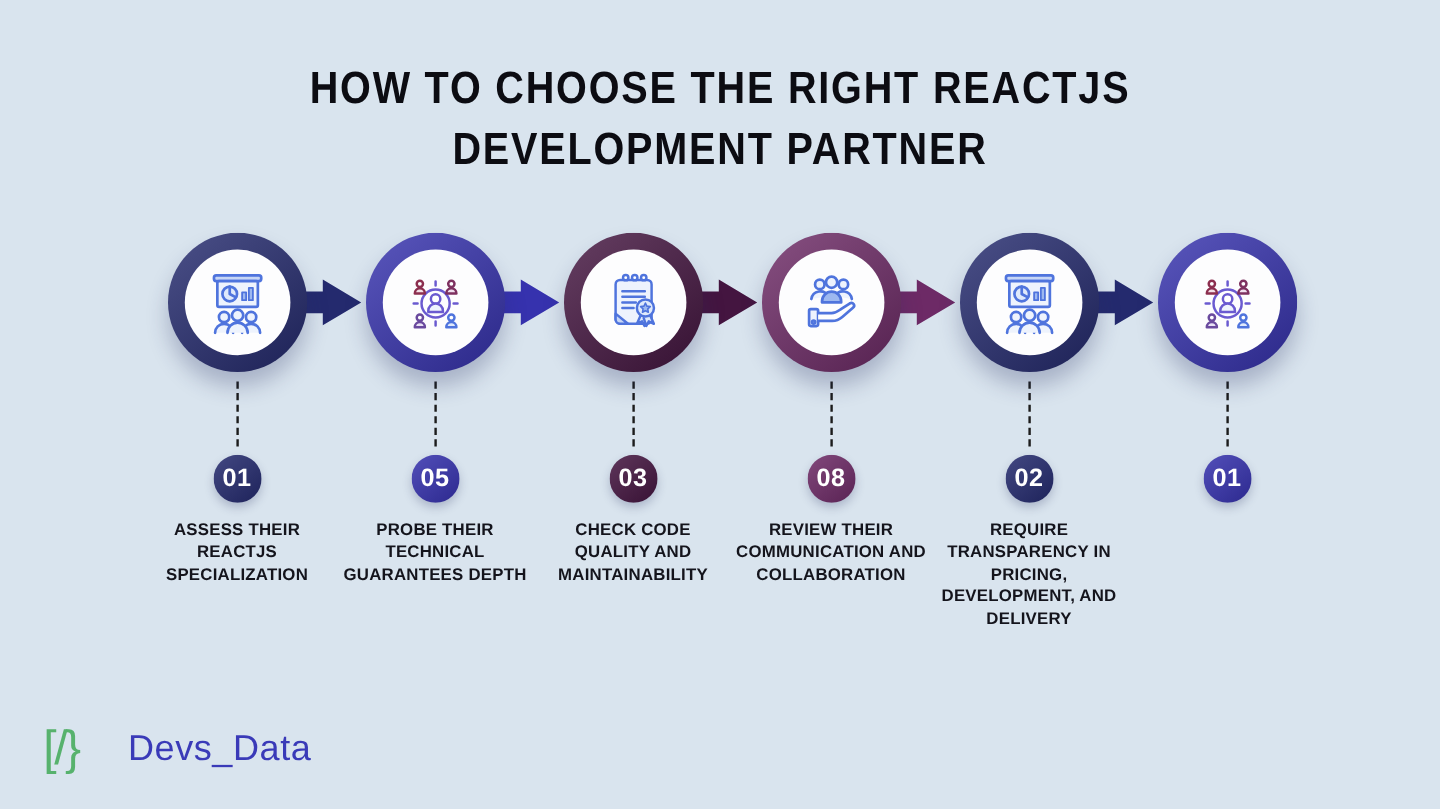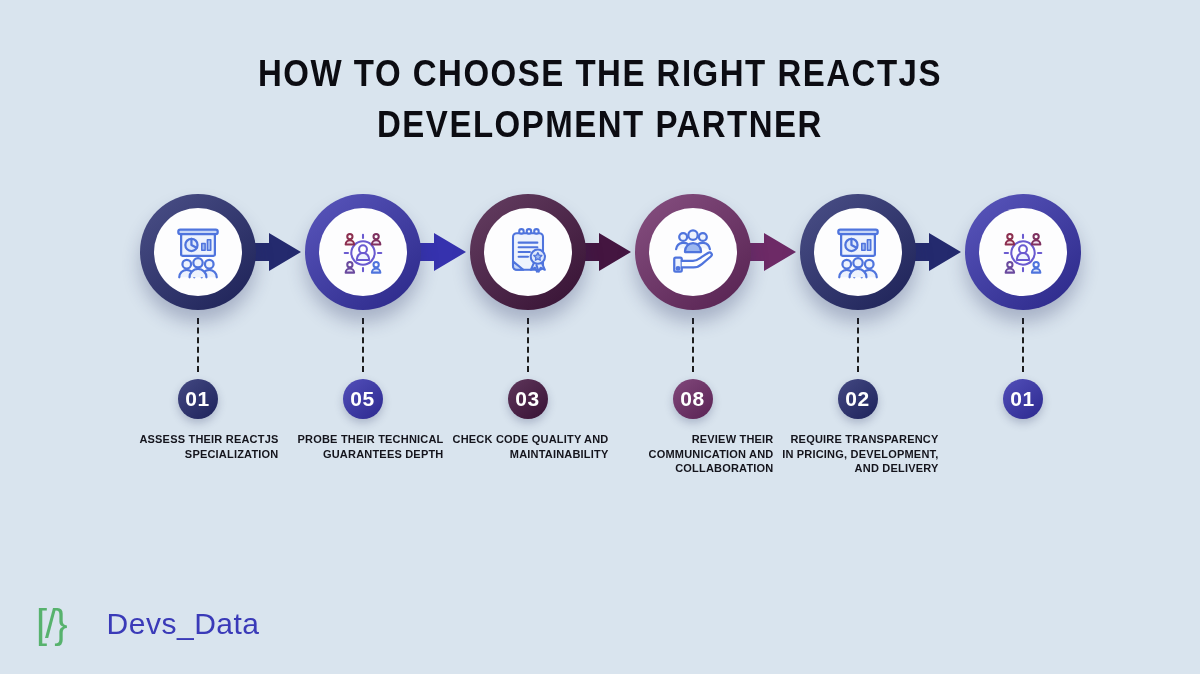--- a/index.html
+++ b/index.html
@@ -51,22 +51,22 @@
   .badge {
     width:40px; height:40px; border-radius:50%;
     background-color:var(--accent);
     background-image:linear-gradient(140deg, rgba(255,255,255,.14), rgba(0,0,0,.18));
     color:#fff; font-weight:700; font-size:21px; letter-spacing:.5px;
     display:flex; align-items:center; justify-content:center;
     box-shadow:0 4px 8px rgba(38,48,96,.25);
   }
   .label {
     margin-top:13px; max-width:162px;
-    text-align:right; color:#14141c;
-    font-weight:700; font-size:11px; line-height:1.32; letter-spacing:.2px;
+    text-align:center; color:#14141c;
+    font-weight:700; font-size:14px; line-height:1.32; letter-spacing:.2px;
   }
   
   .logo {
     position:absolute; left:36px; top:598px;
     display:flex; align-items:center; height:52px;
   }
   .logo-mark { font-size:40px; font-weight:400; letter-spacing:-2px; line-height:1; }
   .logo-text { margin-left:7px; font-size:30px; font-weight:500; letter-spacing:.5px; }
 </style>
 </head>

